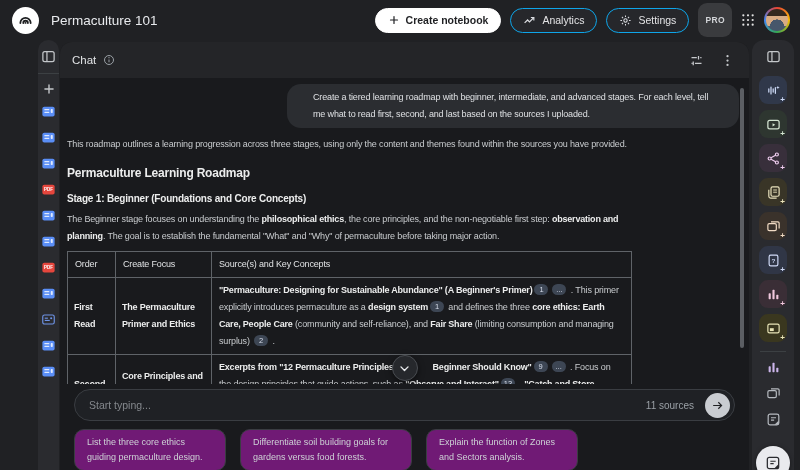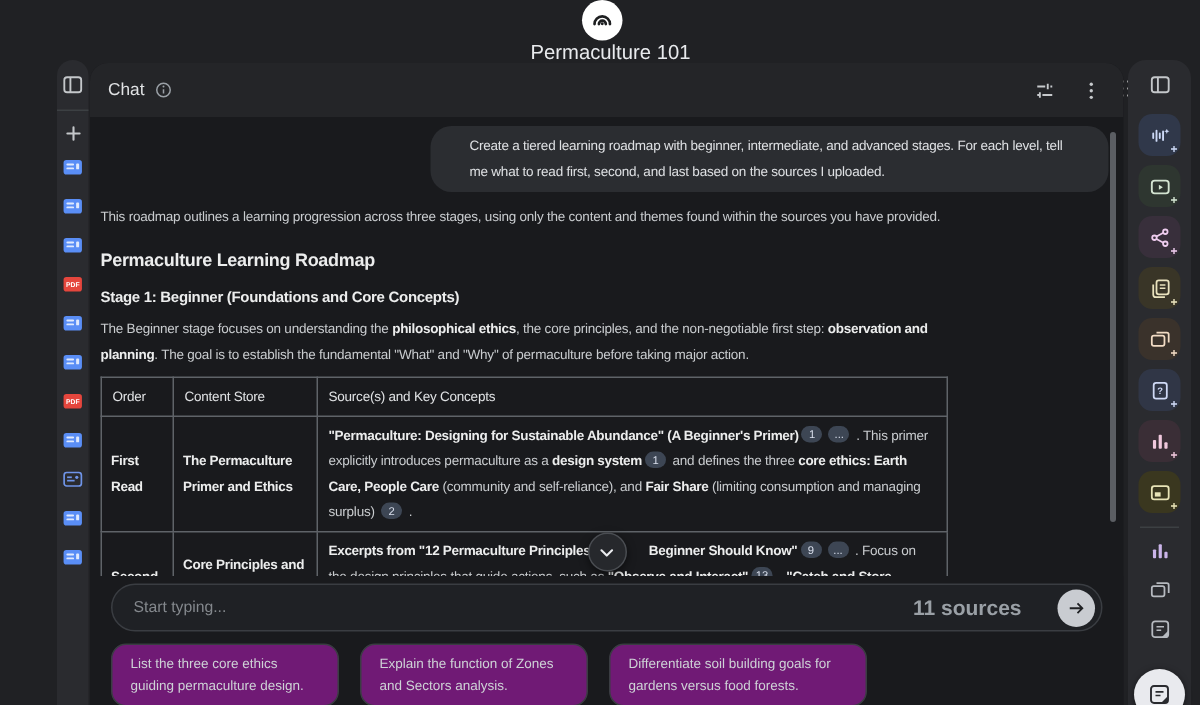--- a/index.html
+++ b/index.html
@@ -1,20 +1,20 @@
 <!DOCTYPE html>
 <html><head>
 <meta charset="utf-8">
 <style>
   *{margin:0;padding:0;box-sizing:border-box;}
   html,body{width:800px;height:470px;overflow:hidden;}
   body{font-family:"Liberation Sans","DejaVu Sans",sans-serif;background:#202124;position:relative;color:#e3e3e3;-webkit-font-smoothing:antialiased;}
   svg{display:block;}
   
-  .topbar{position:absolute;top:0;left:0;width:800px;height:40px;display:flex;align-items:center;padding:0 10px 0 12px;background:#202124;flex-direction:column;}
+  .topbar{position:absolute;top:0;left:0;width:800px;height:40px;display:flex;align-items:center;padding:0 10px 0 12px;background:#202124;}
   .logo{width:27px;height:27px;border-radius:50%;background:#fff;display:flex;align-items:center;justify-content:center;flex:0 0 auto;}
   .nb-title{font-size:13.5px;color:#e8eaed;margin-left:12px;white-space:nowrap;}
   .tb-right{margin-left:auto;display:flex;align-items:center;gap:9px;}
   .pill{display:flex;align-items:center;gap:6px;height:25px;padding:0 12px;border-radius:14px;background:#26272b;border:1px solid #0ea5e9;font-size:10.5px;color:#e3e3e5;cursor:pointer;white-space:nowrap;}
   .pill .ic{color:#dadce0;}
   .pill.create{background:#ffffff;border-color:#ffffff;color:#1f2023;font-weight:700;}
   .pill.create .ic{color:#1f2023;}
   .pro{height:34px;padding:0 7px;border-radius:9px;background:#3a3b3e;color:#d3d5d8;font-size:8.5px;font-weight:700;display:flex;align-items:center;letter-spacing:.4px;}
   .apps{color:#e3e3e3;cursor:pointer;}
   .avatar{width:26px;height:26px;border-radius:50%;padding:2px;background:conic-gradient(#e94335,#fbbc05 90deg,#34a853 180deg,#4285f4 270deg,#e94335);cursor:pointer;}
@@ -59,21 +59,21 @@
   .roadmap col.c1{width:48px;} .roadmap col.c2{width:96px;} .roadmap col.c3{width:420px;}
   .cite{display:inline-flex;align-items:center;justify-content:center;min-width:14px;height:11px;padding:0 3px;border-radius:7px;background:#3d4654;color:#d9dfec;font-size:7.5px;letter-spacing:0;vertical-align:1px;margin:0 2px;cursor:pointer;}
   .rgap{display:inline-block;width:26px;}
   
   .scroll-fab{position:absolute;left:50%;margin-left:-13px;top:313px;width:26px;height:26px;border-radius:50%;background:#26282c;border:1px solid #4a4d52;color:#e8eaed;display:flex;align-items:center;justify-content:center;cursor:pointer;box-shadow:0 2px 6px rgba(0,0,0,.5);}
   .vscroll{position:absolute;right:5px;top:46px;width:4px;height:260px;border-radius:2px;background:#5b5e63;cursor:pointer;}
   
   .dock{position:absolute;left:0;right:0;bottom:0;height:86px;background:#191a1d;padding:5px 14px 0;}
   .input-bar{height:32px;border:1px solid #3a3d42;background:#1f2125;border-radius:17px;display:flex;align-items:center;padding:0 4px 0 14px;}
   .placeholder{color:#84888d;font-size:10.5px;flex:1;}
-  .src-count{color:#9aa0a6;font-size:14px;margin-right:24px;white-space:nowrap;font-weight:bold;}
+  .src-count{color:#9aa0a6;font-size:10px;margin-right:11px;white-space:nowrap;}
   .send{width:25px;height:25px;border-radius:50%;background:#c9ccd1;color:#202124;display:flex;align-items:center;justify-content:center;cursor:pointer;flex:0 0 auto;}
   .chips{display:flex;gap:14px;margin-top:8px;}
   .chip{border:1px solid #3a3d42;background:#701a75;border-radius:10px;padding:5px 12px;font-size:9px;line-height:15px;color:#ced2d6;cursor:pointer;}
   .chip.c0{width:152px;} .chip.c1{width:172px;} .chip.c2{width:152px;}
 </style>
 </head>
 <body>
 
 <header class="topbar">
   <div class="logo">
@@ -276,21 +276,21 @@
       <p class="stage"><span>The Beginner stage focuses on understanding the </span><b>philosophical ethics</b><span>, the core principles, and the non-negotiable first step: </span><b>observation and planning</b><span>. The goal is to establish the fundamental "What" and "Why" of permaculture before taking major action.</span></p>
       <table class="roadmap">
         <colgroup>
             <col class="c1">
             <col class="c2">
             <col class="c3">
           </colgroup>
         <thead>
             <tr id="roadmap-head">
               <th>Order</th>
-              <th>Content Store</th>
+              <th>Create Focus</th>
               <th>Source(s) and Key Concepts</th>
             </tr>
           </thead>
         <tbody id="roadmap-body">
             <tr>
               <td class="ord">First Read</td>
               <td class="foc">The Permaculture Primer and Ethics</td>
               <td><b>"Permaculture: Designing for Sustainable Abundance" (A Beginner's Primer)</b><span class="cite">1</span><span class="cite">...</span><span> . This primer explicitly introduces permaculture as a </span><b>design system</b><span class="cite">1</span><span> and defines the three </span><b>core ethics: Earth Care, People Care</b><span> (community and self-reliance), and </span><b>Fair Share</b><span> (limiting consumption and managing surplus) </span><span class="cite">2</span><span> .</span></td>
             </tr>
             <tr>
@@ -319,22 +319,22 @@
       <span class="send">
         <span>
             <svg viewBox="0 0 24 24" width="13" height="13">
               <path d="M4 12h15M13.5 6l6 6-6 6" fill="none" stroke="currentColor" stroke-width="2.2"></path>
             </svg>
           </span>
       </span>
     </div>
     <div class="chips" id="suggestion-chips">
         <div class="chip c0">List the three core ethics guiding permaculture design.</div>
+        <div class="chip c1">Differentiate soil building goals for gardens versus food forests.</div>
         <div class="chip c2">Explain the function of Zones and Sectors analysis.</div>
-        <div class="chip c1">Differentiate soil building goals for gardens versus food forests.</div>
       </div>
   </div>
 </section>
 
 <nav class="rail rail-right">
   <div class="rail-btn">
       <svg viewBox="0 0 24 24" width="15" height="15">
         <rect x="3" y="4" width="18" height="16" rx="3" fill="none" stroke="currentColor" stroke-width="2"></rect>
         <line x1="9.5" y1="4" x2="9.5" y2="20" stroke="currentColor" stroke-width="2"></line>
       </svg>

